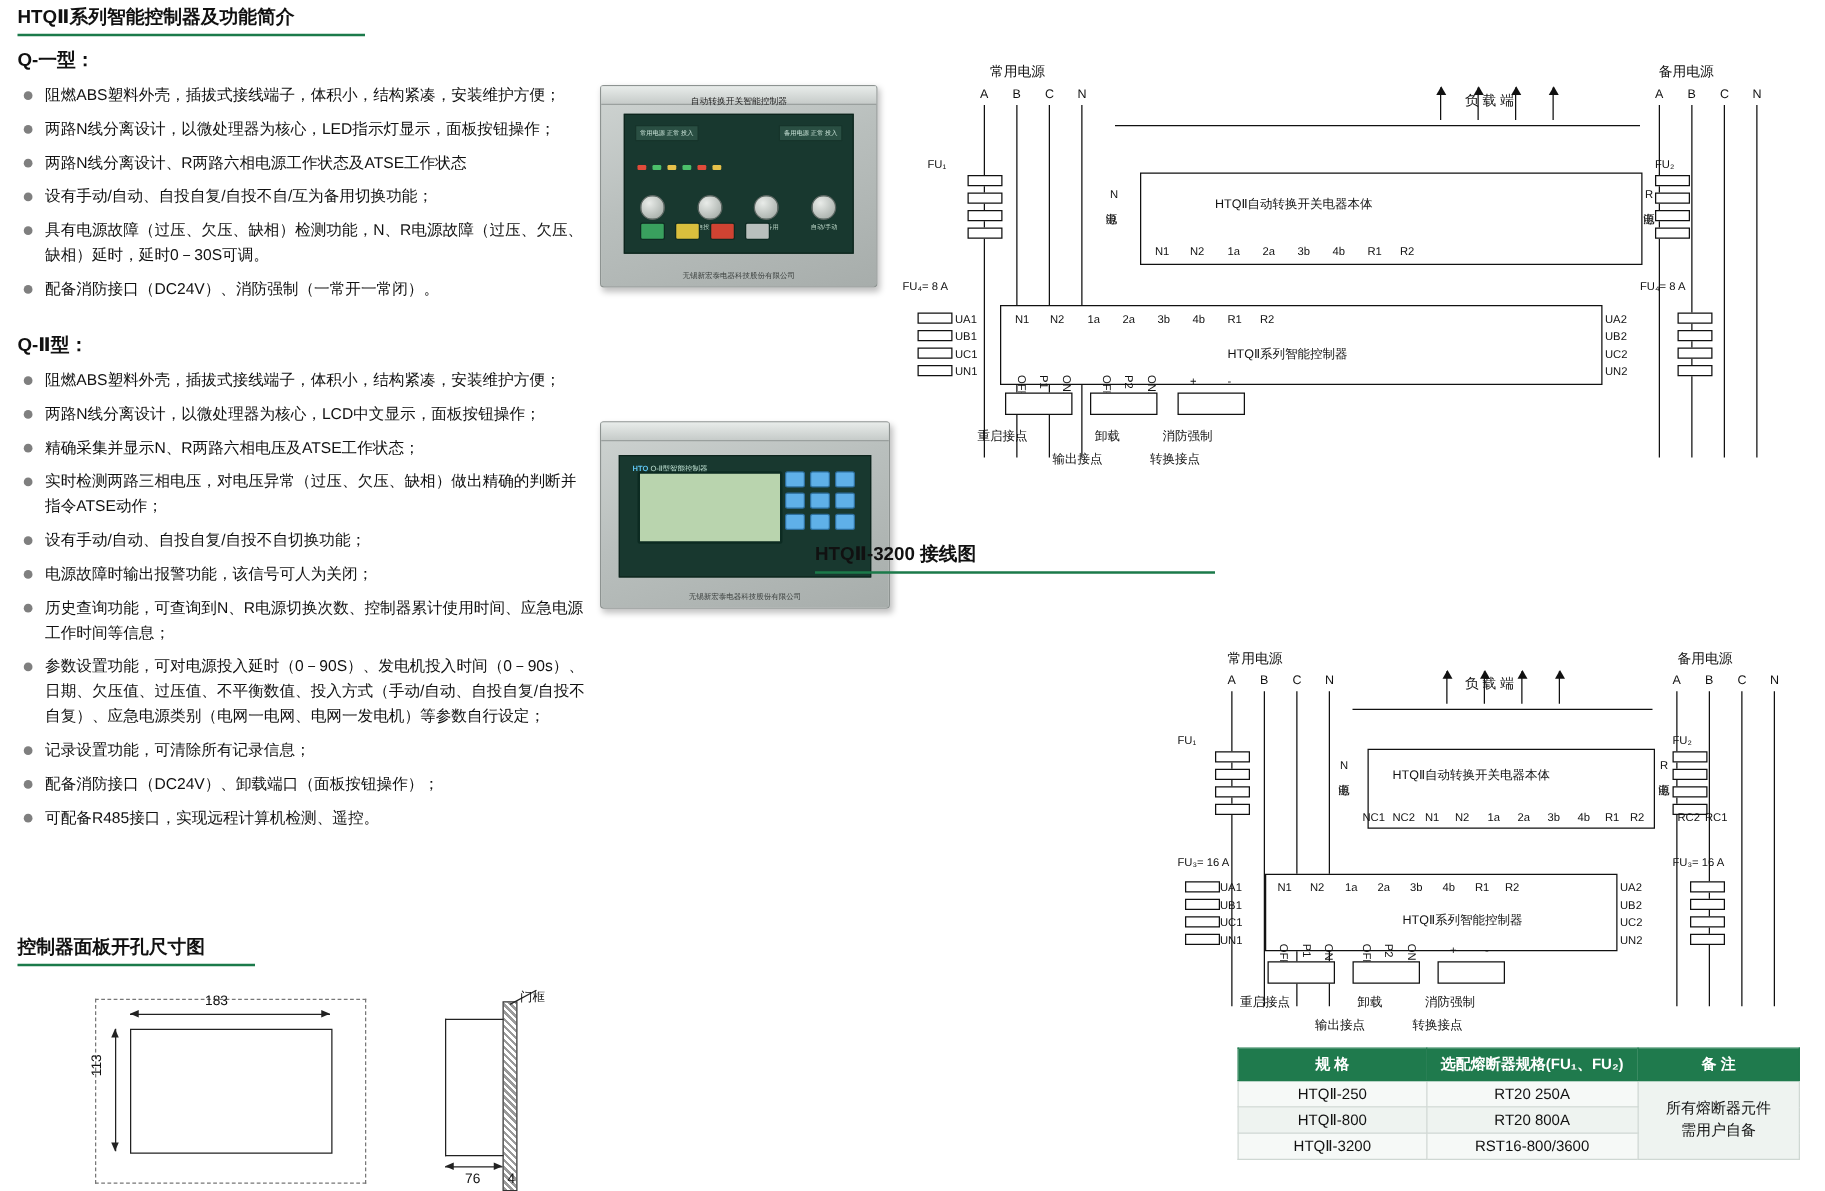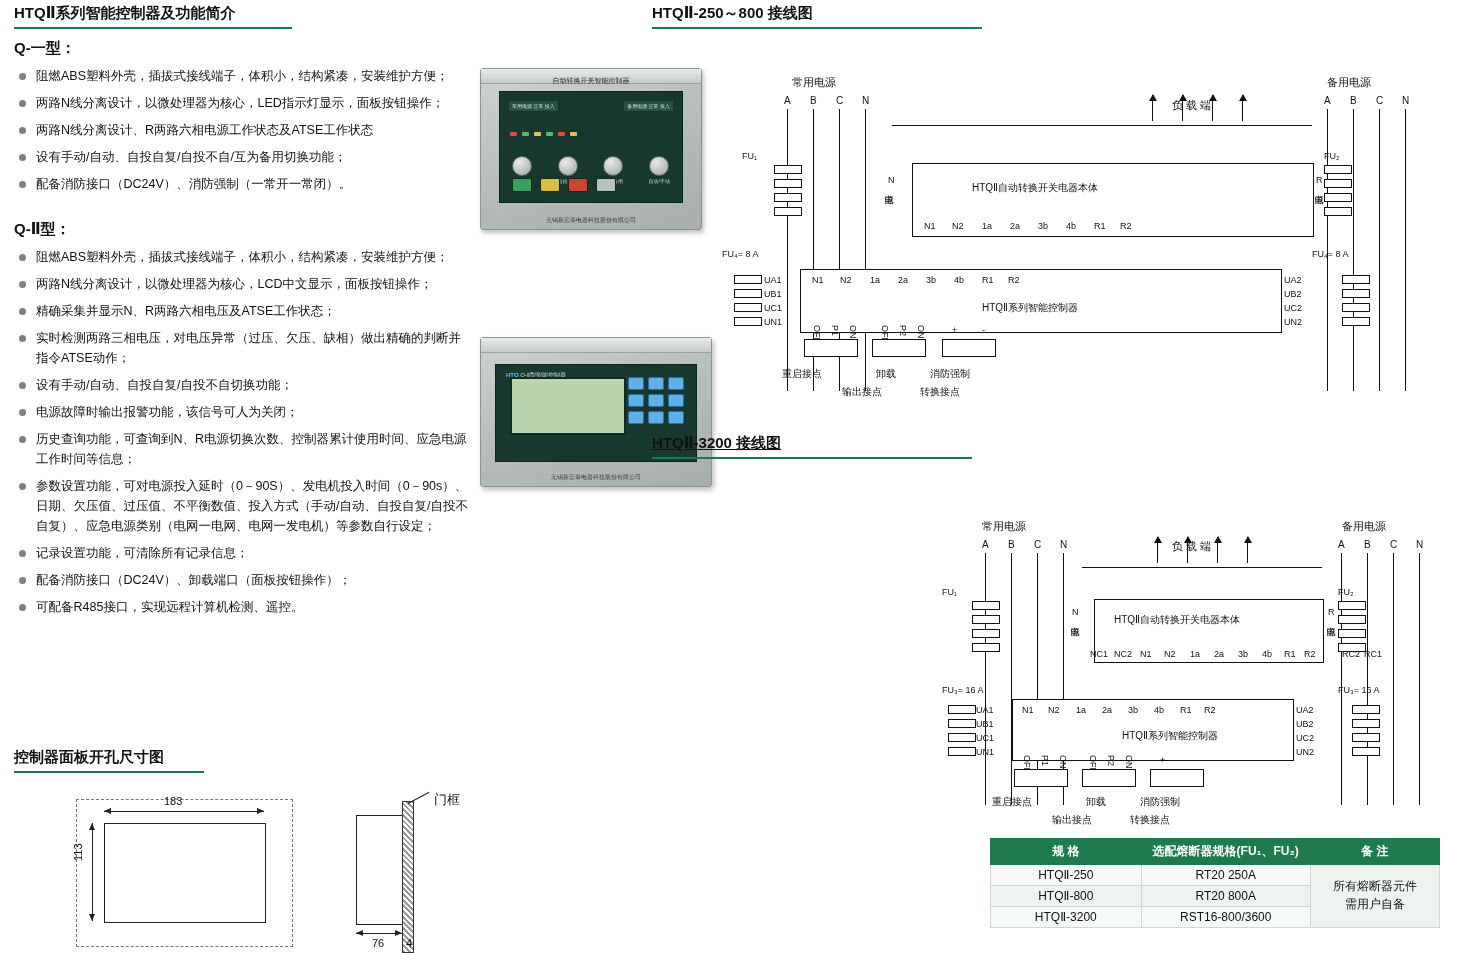--- a/index.html
+++ b/index.html
@@ -135,33 +135,33 @@
   }
   .dim-v::before{top:0;border-bottom:7px solid #222;}
   .dim-v::after{bottom:0;border-top:7px solid #222;}
   .dim-v-label{
     position:absolute;left:58px;top:78px;font-size:11px;
     transform:rotate(-90deg);transform-origin:left top;
   }
   .side-view{position:absolute;left:330px;top:10px;width:120px;height:160px;}
   .sv-wall{position:absolute;left:58px;top:8px;width:10px;height:150px;background:repeating-linear-gradient(45deg,#9a9a9a 0 2px,#fff 2px 4px);border:1px solid #333;}
   .sv-box{position:absolute;left:12px;top:22px;width:46px;height:108px;border:1.5px solid #222;border-right:none;background:#fff;}
-  .sv-label{position:absolute;left:90px;top:-2px;font-size:13px;}
+  .sv-label{position:absolute;left:72px;top:-2px;font-size:10px;}
   .sv-leader{position:absolute;left:64px;top:10px;width:24px;height:1px;background:#222;transform:rotate(-28deg);transform-origin:left center;}
   .dim-bottom{position:absolute;left:12px;top:140px;width:46px;height:1px;background:#222;}
   .dim-bottom::before,.dim-bottom::after{content:"";position:absolute;top:-3px;width:0;height:0;border-top:3.5px solid transparent;border-bottom:3.5px solid transparent;}
   .dim-bottom::before{left:0;border-right:7px solid #222;}
   .dim-bottom::after{right:0;border-left:7px solid #222;}
   .dim-b-label{position:absolute;left:28px;top:144px;font-size:11px;}
   .dim-b-label2{position:absolute;left:62px;top:144px;font-size:11px;}
 
   
   .right{position:absolute;left:652px;top:4px;width:800px;}
   .right .sec-title{width:330px;}
-  .rsec2{position:absolute;left:652px;top:434px;width:800px;text-decoration:underline;}
+  .rsec2{position:absolute;left:652px;top:434px;width:800px;}
   .rsec2 .sec-title{width:320px;}
 
   .wdiagram{position:relative;width:790px;height:350px;margin-top:14px;}
   .wd2{height:330px;}
   .lbl{position:absolute;font-size:11px;color:#111;white-space:nowrap;}
   .lbl.sm{font-size:10px;}
   .lbl.xs{font-size:9px;}
   .ln{position:absolute;background:#111;}
   .hline{height:1px;}
   .vline{width:1px;}
@@ -197,20 +197,21 @@
   <div class="left">
     <div class="sec-title">HTQⅡ系列智能控制器及功能简介</div>
 
     <div class="qblock">
       <div class="sub-title">Q-一型：</div>
       <ul class="bullets col-text">
         <li>阻燃ABS塑料外壳，插拔式接线端子，体积小，结构紧凑，安装维护方便；</li>
         <li>两路N线分离设计，以微处理器为核心，LED指示灯显示，面板按钮操作；</li>
         <li>两路N线分离设计、R两路六相电源工作状态及ATSE工作状态</li>
         <li>设有手动/自动、自投自复/自投不自/互为备用切换功能；</li>
+        <li>具有电源故障（过压、欠压、缺相）检测功能，N、R电源故障（过压、欠压、缺相）延时，延时0－30S可调。</li>
         <li>配备消防接口（DC24V）、消防强制（一常开一常闭）。</li>
       </ul>
     </div>
 
     <div class="qblock second">
       <div class="sub-title">Q-Ⅱ型：</div>
       <ul class="bullets col-text">
         <li>阻燃ABS塑料外壳，插拔式接线端子，体积小，结构紧凑，安装维护方便；</li>
         <li>两路N线分离设计，以微处理器为核心，LCD中文显示，面板按钮操作；</li>
         <li>精确采集并显示N、R两路六相电压及ATSE工作状态；</li>
@@ -313,21 +314,20 @@
         <div class="sv-leader"></div>
         <div class="sv-label">门框</div>
         <div class="dim-bottom"></div>
         <div class="dim-b-label">76</div>
         <div class="dim-b-label2">4</div>
       </div>
     </div>
   </div>
 
   <div class="right">
-    <div class="sec-title">HTQⅡ-250～800 接线图</div>
 
     <div class="wdiagram">
 
       <div class="lbl" style="left:140px;top:32px;">常用电源</div>
       <div class="lbl" style="left:675px;top:32px;">备用电源</div>
       <div class="lbl" style="left:520px;top:55px;">负  载  端</div>
 
       <div class="lbl sm" style="left:132px;top:52px;">A</div>
       <div class="lbl sm" style="left:158px;top:52px;">B</div>
       <div class="lbl sm" style="left:184px;top:52px;">C</div>

